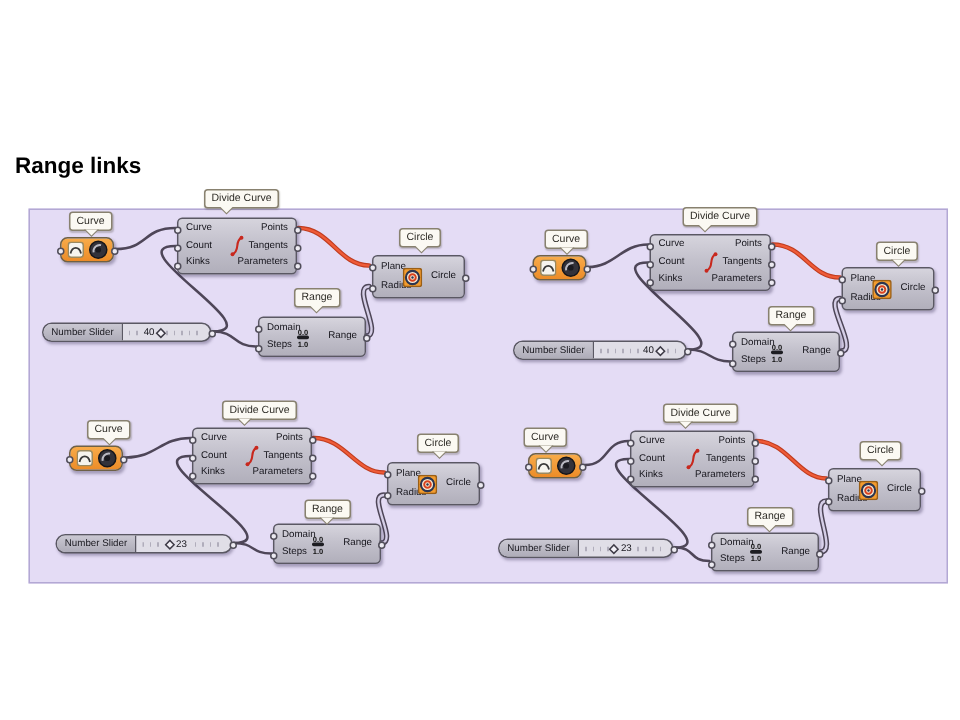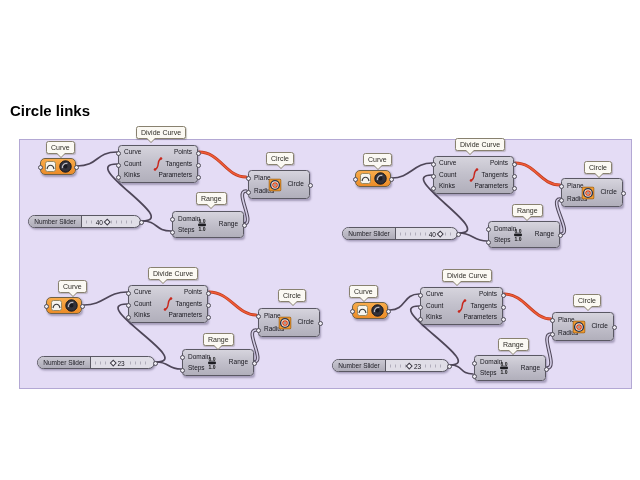--- a/index.html
+++ b/index.html
@@ -51,21 +51,21 @@
           background:repeating-linear-gradient(90deg,#b0adbb 0 1px,transparent 1px 5px);}
   .sval{position:absolute;top:50%;transform:translateY(-50%);display:flex;align-items:center;gap:2px;
         background:#e0dee7;padding:0 1px;z-index:1;}
   .svtext{font-size:6.5px;color:#16151c}
   .sknob{width:4.5px;height:4.5px;background:#f4f2f8;border:1px solid #3e3b47;transform:rotate(45deg);
          box-sizing:border-box;flex:none}
 </style>
 </head>
 <body>
 
-<div class="title">Circle links</div>
+<div class="title">Range links</div>
 <div class="canvas"></div>
 
 <svg class="wires" width="640" height="480" viewBox="0 0 640 480">
 
   <path class="wn" d="M77 166 C99 166 95 152 117 152"></path>
   <path class="wn" d="M142 221 C182 221 77 164 117 164"></path>
   <path class="wn" d="M142 221 C158 221 155 231 171 231"></path>
   <g>
     <path class="wro" d="M199 152 C220 152 226 177 246 177"></path>
     <path class="wri" d="M199 152 C220 152 226 177 246 177"></path>

